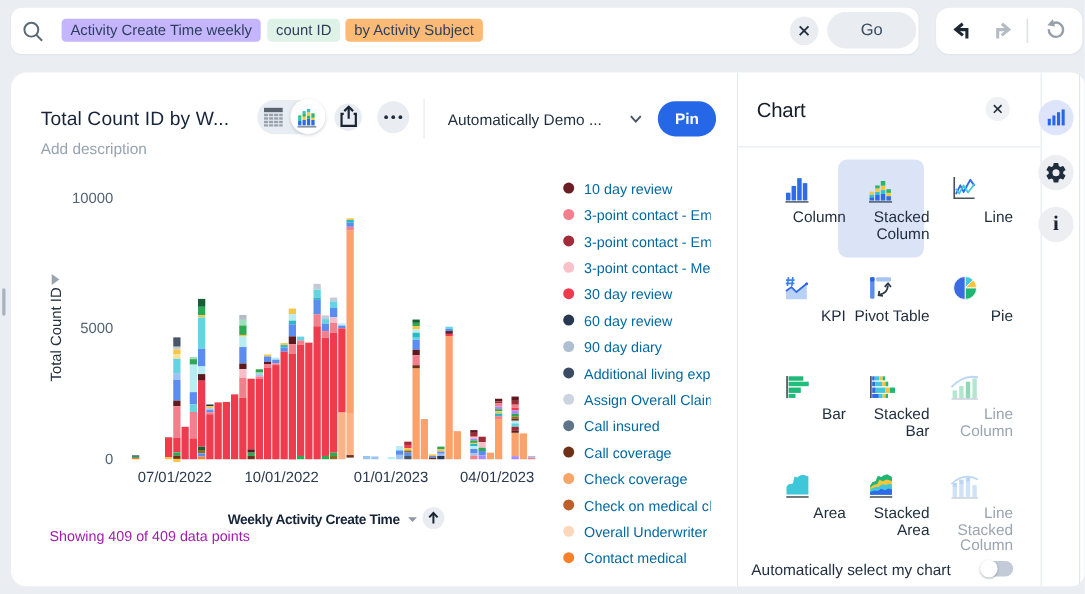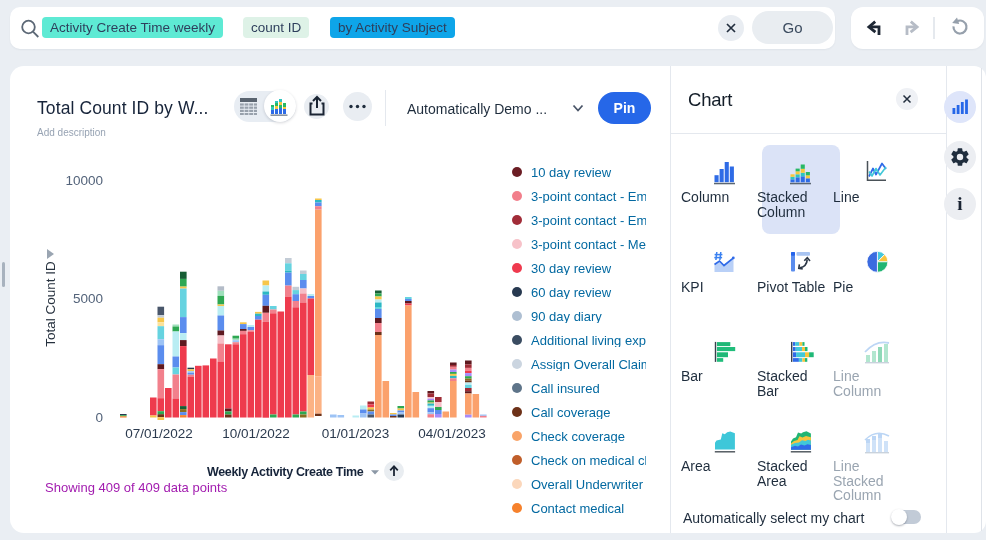--- a/index.html
+++ b/index.html
@@ -4,51 +4,51 @@
 *{margin:0;padding:0;box-sizing:border-box}
 html,body{width:986px;height:540px;overflow:hidden;background:#eaeef3;font-family:"Liberation Sans",sans-serif;-webkit-font-smoothing:antialiased}
 .abs{position:absolute}
 #searchbox{left:10px;top:7px;width:825px;height:42px;background:#fff;border-radius:10px;box-shadow:0 1px 2px rgba(20,30,50,.05)}
 .chip{position:absolute;top:17px;height:21px;border-radius:4px;font-size:13.5px;color:#2e3f5c;line-height:21px;padding:0 8px}
 #undobox{left:851px;top:7px;width:133px;height:42px;background:#fff;border-radius:12px;box-shadow:0 1px 2px rgba(20,30,50,.05)}
 #card{left:10px;top:66px;width:976px;height:467px;background:#fff;border-radius:14px 12px 12px 14px}
 .vline{position:absolute;width:1px;background:#e4e8ee}
 .hline{position:absolute;height:1px;background:#e4e8ee}
 #title{left:37px;top:98px;font-size:17.5px;font-weight:400;color:#17243a;letter-spacing:.1px}
-#adddesc{left:37px;top:127px;font-size:10px;color:#97a3b3}
+#adddesc{left:37px;top:127px;font-size:14px;color:#97a3b3}
 #togglepill{left:234px;top:91px;width:62px;height:31px;background:#e8edf3;border-radius:16px}
 #togglesel{left:264px;top:90px;width:32px;height:32px;background:#fff;border-radius:16px;box-shadow:0 1px 3px rgba(20,30,50,.18)}
 .circ{position:absolute;border-radius:50%;background:#e9edf2}
 #pin{left:598px;top:92px;width:53px;height:32px;background:#2667e8;border-radius:16px;color:#fff;font-size:14px;font-weight:700;text-align:center;line-height:32px}
 #ddtext{left:407px;top:101px;font-size:14px;color:#1f2d3d}
 #chartpanel-title{left:688px;top:89px;font-size:18.5px;font-weight:400;color:#131d28;letter-spacing:-.2px}
 .lg{position:absolute;left:508px;height:16px;white-space:nowrap;width:138px;overflow:hidden}
 .lg .dot{display:inline-block;width:10px;height:10px;border-radius:50%;vertical-align:middle;margin:-2px 9px 0 4px}
 .lg .lt{font-size:13px;color:#0369a1;vertical-align:middle}
 .cicon{position:absolute;width:30px;height:28px}
-.cl{position:absolute;width:88px;text-align:left;font-size:14px;color:#1f2d3d;line-height:14.5px}
+.cl{position:absolute;width:88px;text-align:right;font-size:14px;color:#1f2d3d;line-height:14.5px}
 .cl.dis{color:#9aa5b1}
 #selcell{left:762px;top:145px;width:78px;height:89px;background:#dbe3f7;border-radius:8px}
 #autotext{left:683px;top:510px;font-size:14px;color:#1f2d3d}
 #toggle2{left:893px;top:510px;width:28px;height:14px;background:#c2cbd7;border-radius:7px}
 #toggle2 .knob{position:absolute;left:-2px;top:-1px;width:16px;height:16px;border-radius:50%;background:#fff;box-shadow:0 1px 2px rgba(20,30,50,.35)}
 #showing{left:45px;top:480px;font-size:13px;color:#a21caf}
 #xaxistitle{left:207px;top:465px;font-size:12.5px;font-weight:700;color:#16243a;white-space:nowrap;letter-spacing:-.35px}
 text{font-family:"Liberation Sans",sans-serif}
 </style></head>
 <body>
 
 <div class="abs" id="searchbox"></div>
 <svg class="abs" style="left:18px;top:16px" width="26" height="26" viewBox="0 0 26 26">
     <circle cx="10.5" cy="11" r="6.3" stroke="#5c6876" stroke-width="1.8" fill="none"></circle>
     <line x1="15" y1="15.7" x2="20.3" y2="21" stroke="#5c6876" stroke-width="1.8"></line>
   </svg>
-<div class="chip" style="left:42px;background:#5eead4">Activity Create Time weekly</div>
+<div class="chip" style="left:56px;background:#c4b5fd">Activity Create Time weekly</div>
 <div class="chip" style="left:243px;background:#def2e7">count ID</div>
-<div class="chip" style="left:330px;background:#0ea5e9">by Activity Subject</div>
+<div class="chip" style="left:314px;background:#fdba74">by Activity Subject</div>
 <div class="circ" style="left:718px;top:15px;width:26px;height:26px"></div>
 <svg class="abs" style="left:718px;top:15px" width="26" height="26">
     <path d="M9 9 L17 17 M17 9 L9 17" stroke="#222e3e" stroke-width="1.7"></path>
   </svg>
 <div class="abs" style="left:752px;top:11px;width:81px;height:33px;background:#e9edf1;border-radius:17px;text-align:center;line-height:33px;font-size:15px;color:#3a4a5e">Go</div>
 <div class="abs" id="undobox"></div>
 <svg class="abs" style="left:862px;top:16px" width="112" height="24" viewBox="0 0 112 24">
 <path d="M7.3 10.9 H17 V19" stroke="#1e2734" stroke-width="2.8" fill="none"></path>
     <path d="M13.2 5.6 L6.9 10.9 L13.4 16.2" stroke="#1e2734" stroke-width="2.8" fill="none"></path>
 <path d="M54.7 10.9 H45 V19" stroke="#b6bcc6" stroke-width="2.8" fill="none"></path>

